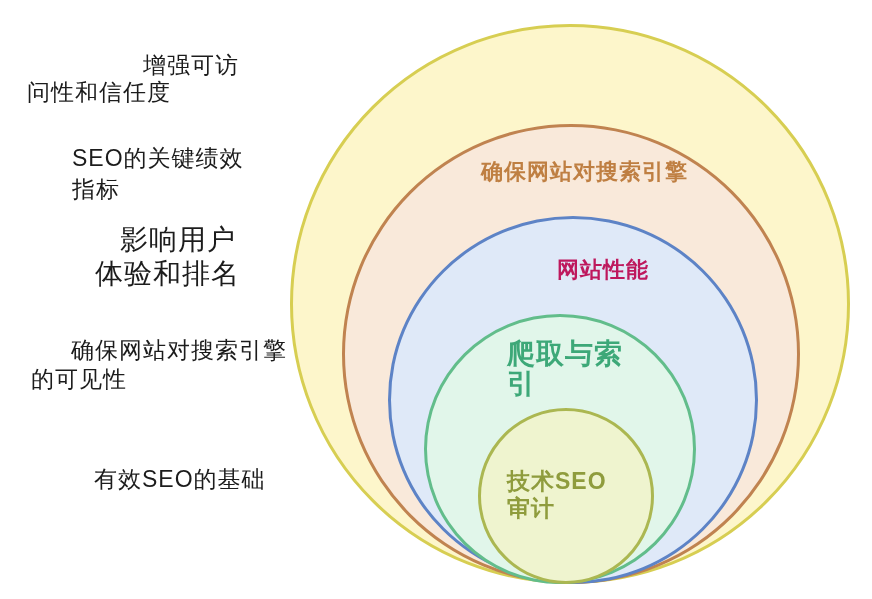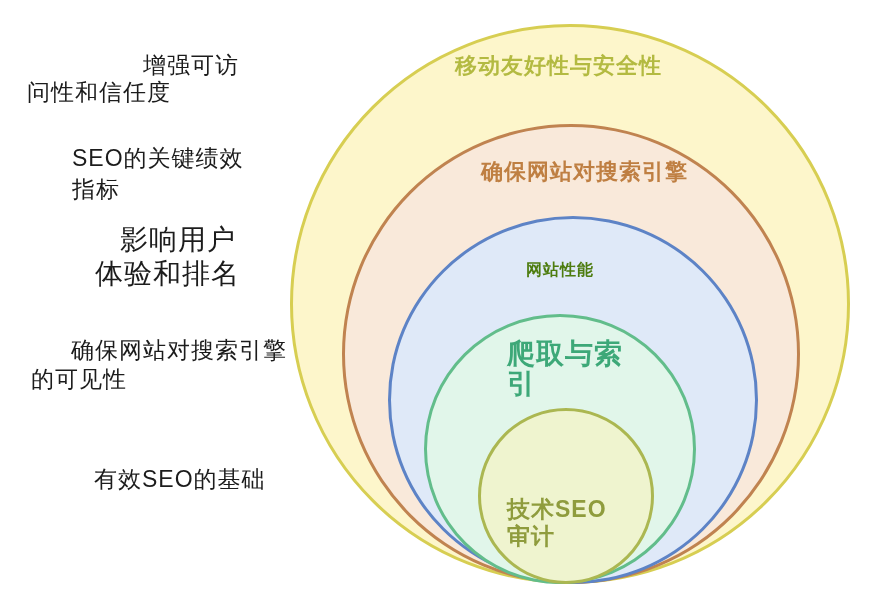--- a/index.html
+++ b/index.html
@@ -29,23 +29,23 @@
   .rlabel {
     position: absolute;
     font-weight: 600;
     letter-spacing: 1px;
     white-space: nowrap;
     line-height: 26px;
   }
   .rlabel .line { display: block; }
   .rl1 { left: 455px; top: 53px;  font-size: 22px; color: #b3ba41; }
   .rl2 { left: 481px; top: 159px; font-size: 22px; color: #bf7f42; }
-  .rl3 { left: 526px; top: 257px; font-size: 16px; color: #4d7c0f; }
+  .rl3 { left: 557px; top: 257px; font-size: 22px; color: #be185d; }
   .rl4 { left: 507px; top: 339px; font-size: 28px; color: #3da878; line-height: 30px; }
-  .rl5 { left: 507px; top: 468px; font-size: 23px; color: #8f9c3d; line-height: 27px; margin-top: 28px; }
+  .rl5 { left: 507px; top: 468px; font-size: 23px; color: #8f9c3d; line-height: 27px; }
 
   
   .snote {
     position: absolute;
     color: #1c1c1c;
     font-size: 23px;
     font-weight: 500;
     letter-spacing: 1px;
     white-space: nowrap;
     line-height: 27px;
@@ -64,21 +64,20 @@
 <body>
 
 <div class="canvas">
 
   <div class="ring r1"></div>
   <div class="ring r2"></div>
   <div class="ring r3"></div>
   <div class="ring r4"></div>
   <div class="ring r5"></div>
 
-  <div class="rlabel rl1">移动友好性与安全性</div>
 
   <div class="rlabel rl2">确保网站对搜索引擎</div>
 
   <div class="rlabel rl3">网站性能</div>
 
   <div class="rlabel rl4">
     <span class="line">爬取与索</span>
     <span class="line">引</span>
   </div>
 

